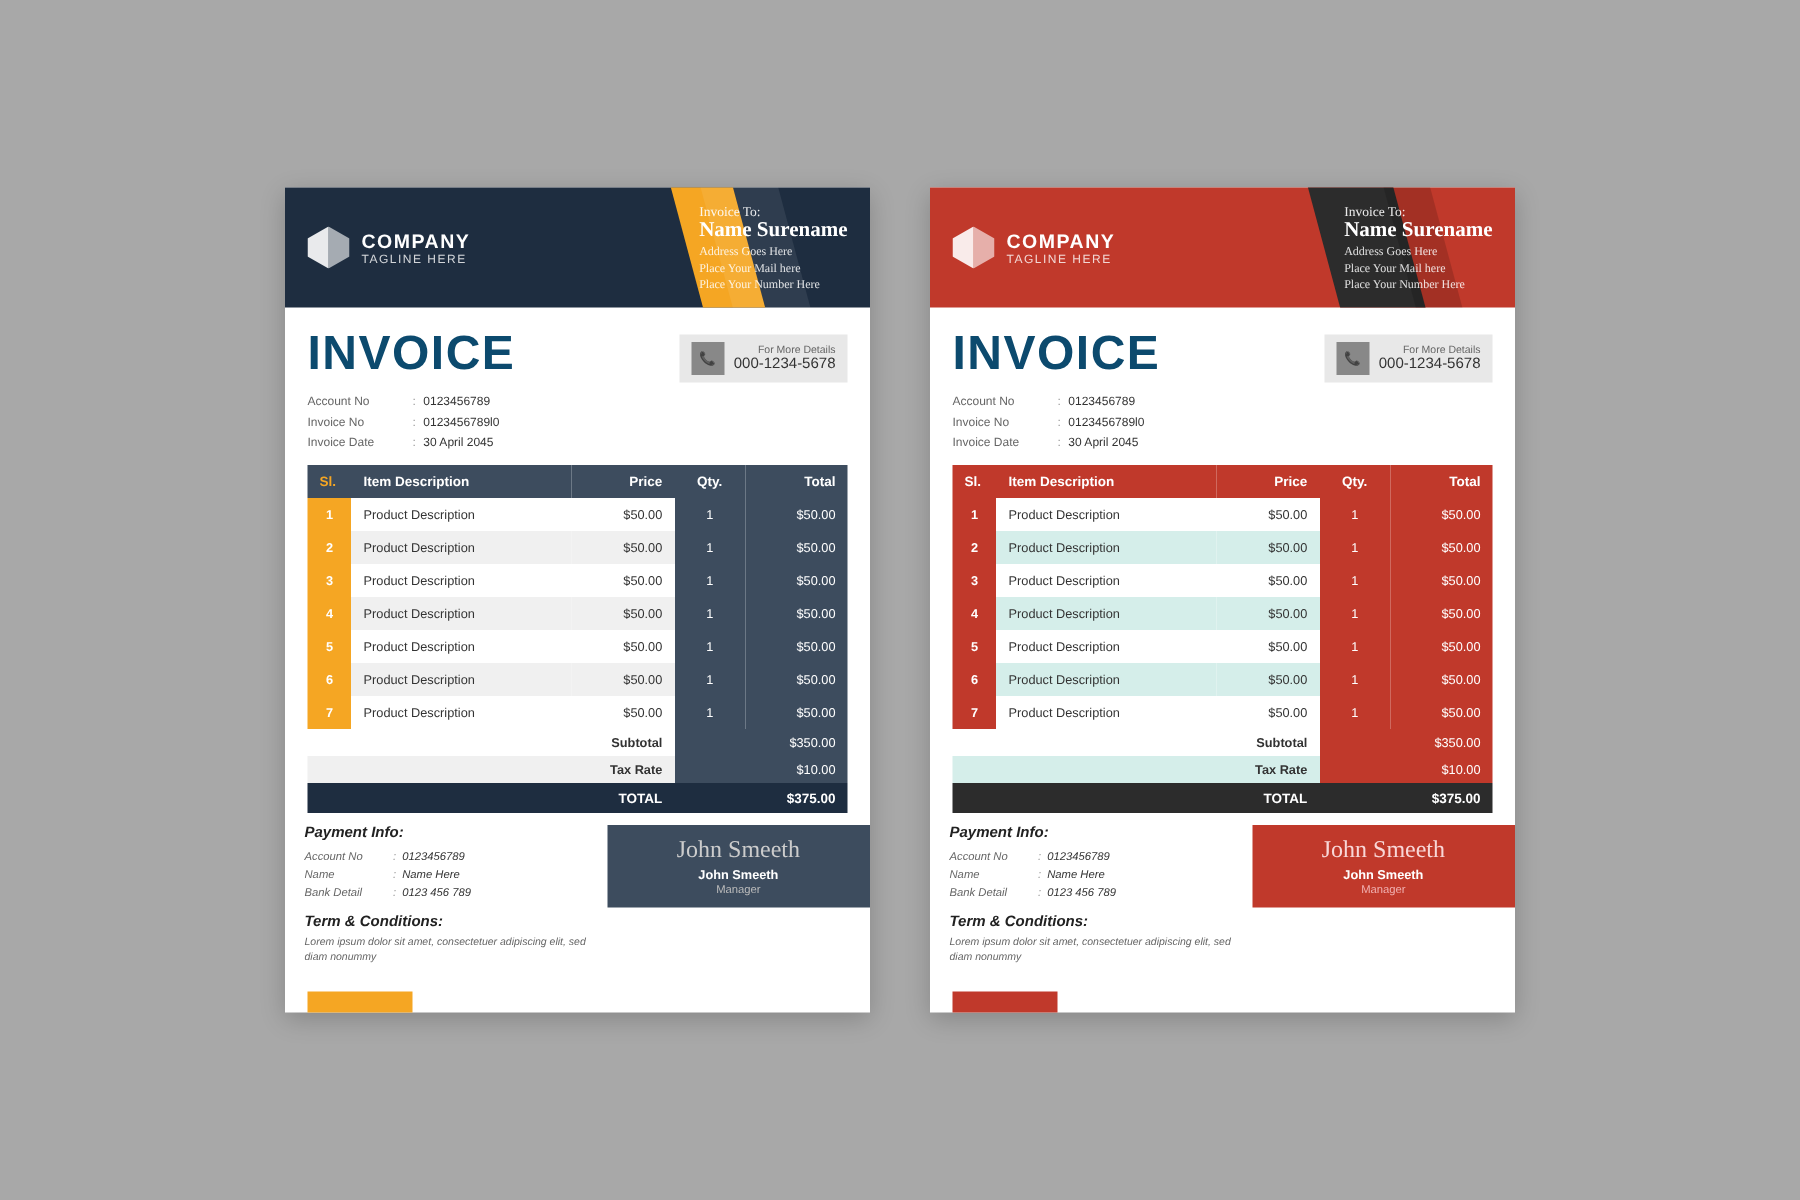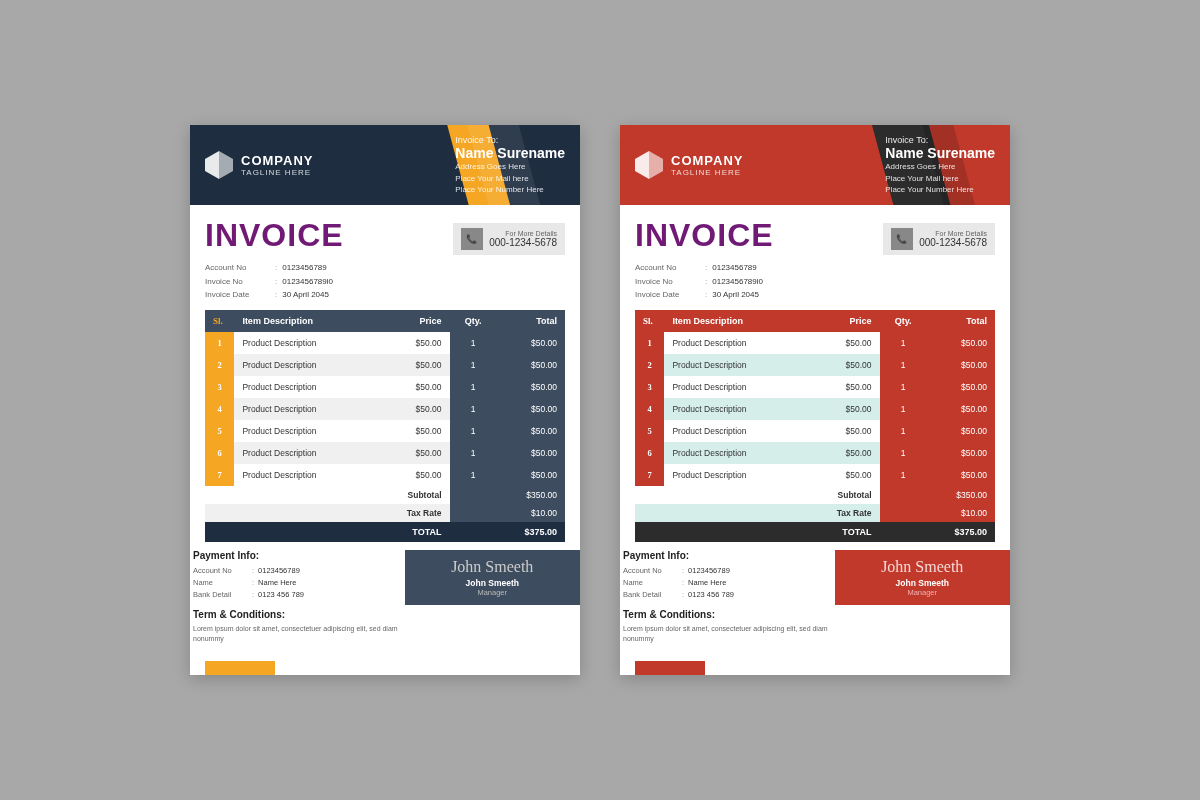--- a/index.html
+++ b/index.html
@@ -58,25 +58,25 @@
 
     .header-logo-text .tagline {
       font-size: 8px;
       letter-spacing: 1px;
       opacity: 0.8;
     }
 
     .header-right {
       width: 45%;
       display: flex;
-      align-items: center;
       justify-content: flex-end;
       padding: 11px 15px;
       position: relative;
       z-index: 2;
+      font-family: Liberation Serif, serif;
     }
 
     .invoice-to {
       text-align: left;
     }
 
     .invoice-to .to-label {
       font-size: 9px;
       color: #fff;
       opacity: 0.9;
@@ -99,21 +99,21 @@
     .invoice-title-section {
       display: flex;
       justify-content: space-between;
       align-items: flex-start;
       padding: 12px 15px 6px 15px;
     }
 
     .invoice-title {
       font-size: 32px;
       font-weight: 900;
-      color: #701a75;
+      color: #0c4a6e;
       letter-spacing: 1px;
     }
 
     .contact-box {
       display: flex;
       align-items: center;
       gap: 6px;
       background: #e8e8e8;
       padding: 5px 8px;
       margin-top: 6px;
@@ -189,21 +189,20 @@
 
     .invoice-table td {
       padding: 6px 8px;
       color: #333;
       font-size: 8.5px;
     }
 
     .col-sl {
       width: 28px;
       text-align: center;
-      font-family: Liberation Serif, serif;
     }
 
     .col-desc {
       width: 140px;
     }
 
     .col-price {
       width: 65px;
       text-align: right;
     }
@@ -219,21 +218,22 @@
     }
 
     
     .bottom-section {
       display: flex;
       padding: 8px 0;
     }
 
     .bottom-left {
       width: 55%;
-      padding: 0 3px;
+      padding: 0 13px;
+      font-style: italic;
     }
 
     .bottom-right {
       width: 45%;
     }
 
     .section-title {
       font-size: 10px;
       font-weight: 700;
       color: #222;

